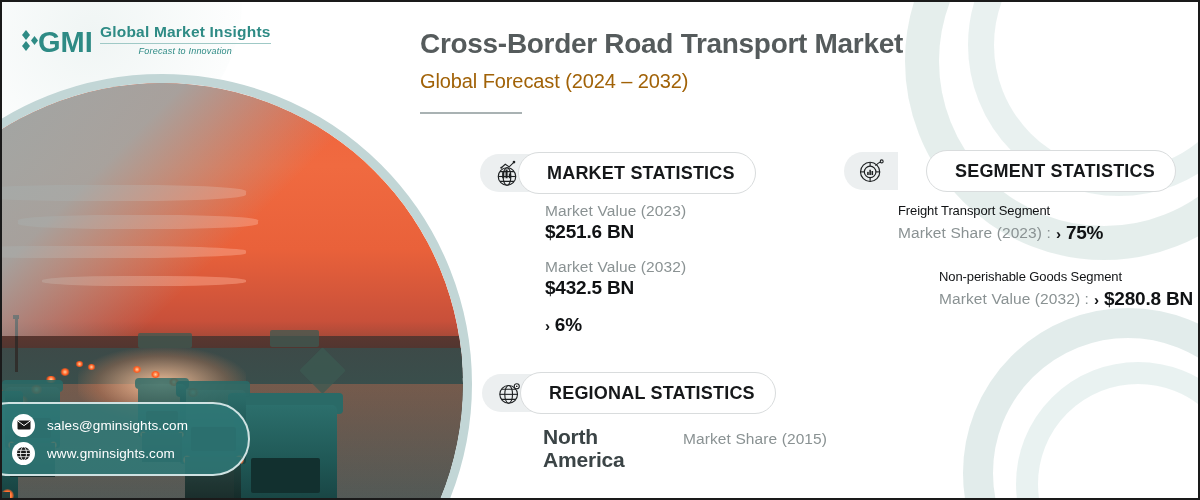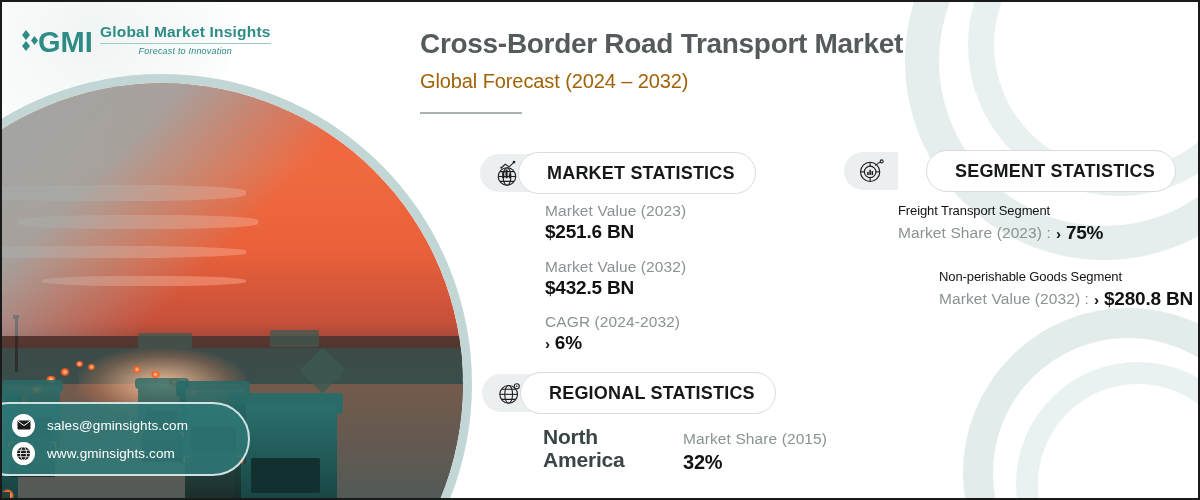--- a/index.html
+++ b/index.html
@@ -331,21 +331,20 @@
 
   <div class="blk" style="left:543px;top:200px;">
     <div class="lab">Market Value (2023)</div>
     <div class="val">$251.6 BN</div>
   </div>
   <div class="blk" style="left:543px;top:256px;">
     <div class="lab">Market Value (2032)</div>
     <div class="val">$432.5 BN</div>
   </div>
   <div class="blk" style="left:543px;top:311px;">
-    <div class="lab">CAGR (2024-2032)</div>
     <div class="val inline-row">
       <span class="chev">›</span>
       <span>6%</span>
     </div>
   </div>
 
   <div class="stat-head" style="left:842px;top:148px;gap:44px;">
     <span class="ico-pad">
       <svg width="28" height="28" viewBox="0 0 32 32" fill="none" stroke="#1d2022" stroke-width="1.3">
         <circle cx="15" cy="17" r="11"></circle>
@@ -395,16 +394,15 @@
       </svg>
     </span>
     <span class="lbl">REGIONAL STATISTICS</span>
   </div>
 
   <div class="blk" style="left:541px;top:424px;">
     <div class="region-name" style="max-width:120px;">North America</div>
   </div>
   <div class="blk" style="left:681px;top:428px;">
     <div class="lab">Market Share (2015)</div>
-    <div class="val" style="font-size:20px;margin-top:3px;">32%</div>
   </div>
 
 </div>
 
 </body></html>

